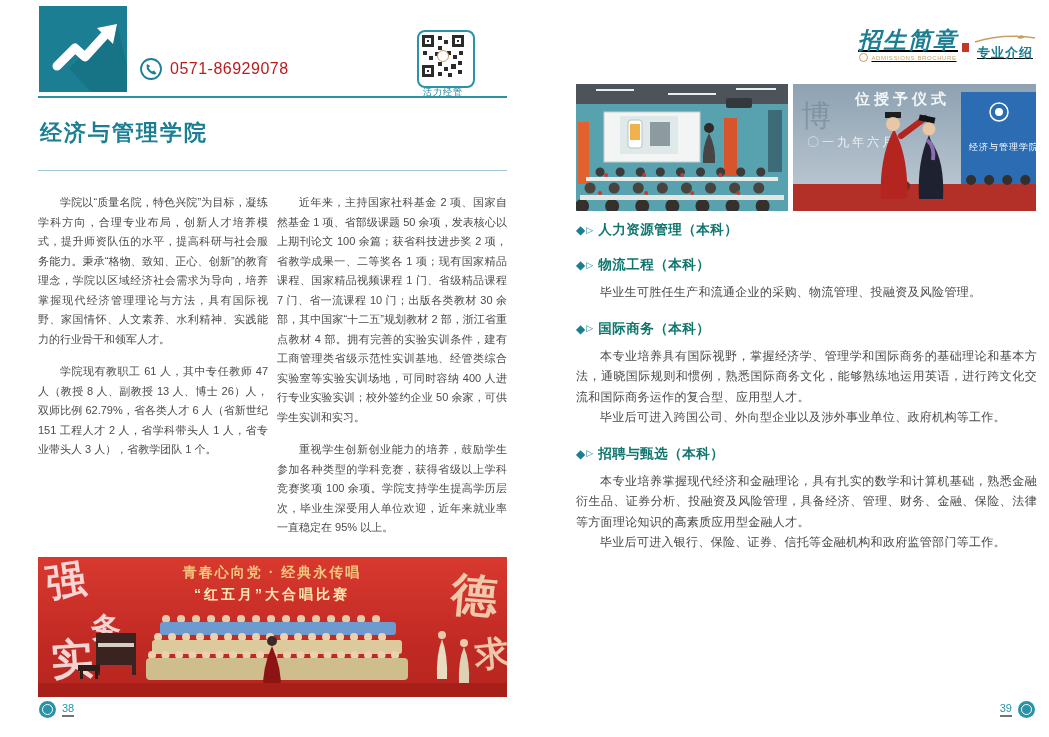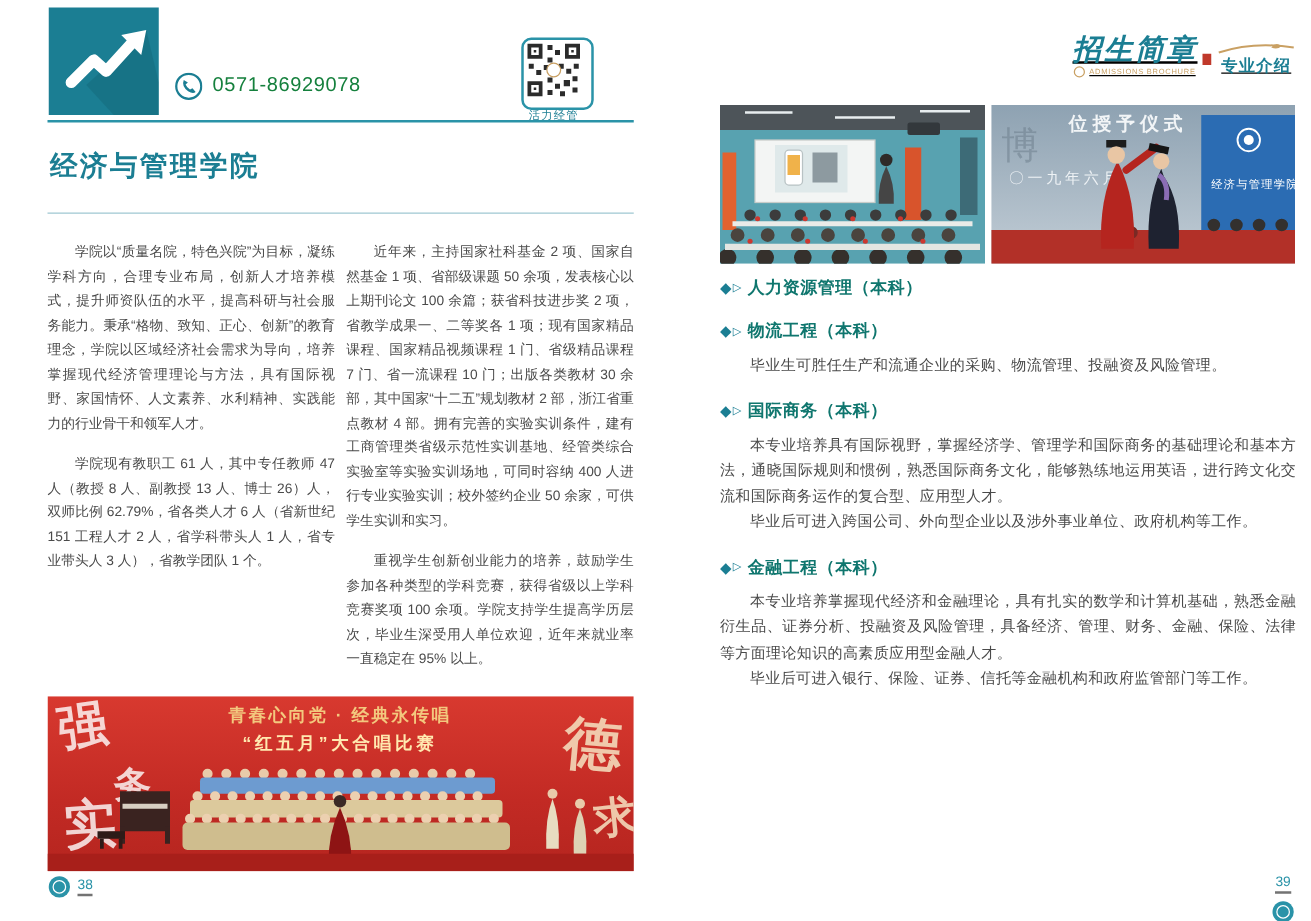--- a/index.html
+++ b/index.html
@@ -4,21 +4,21 @@
 <style>
   html,body{margin:0;padding:0;background:#e9e9e9;}
   #spread{
     position:relative;width:1049px;height:737px;background:#ffffff;
     font-family:"Liberation Sans","DejaVu Sans",sans-serif;
     overflow:hidden;margin:0 auto;
   }
   
   .logo-square{position:absolute;left:39px;top:6px;width:88px;height:86px;background:#1b7e93;}
   .phone-row{position:absolute;left:140px;top:58px;display:flex;align-items:center;gap:8px;}
-  .phone-num{font-size:16px;color:#15803d;letter-spacing:.5px;}
+  .phone-num{font-size:16px;color:#b91c1c;letter-spacing:.5px;}
   .qr-box{position:absolute;left:417px;top:30px;width:50px;height:50px;border:2px solid #2a93a8;border-radius:8px;padding:2px;background:#fff;}
   .qr-caption{position:absolute;left:412px;top:86px;width:62px;text-align:center;font-size:9px;color:#1b7e93;letter-spacing:1px;}
   .header-rule{position:absolute;left:38px;top:96px;width:469px;height:2px;background:#2a93a8;}
   
   .brochure-logo{position:absolute;left:858px;top:28px;width:180px;display:flex;align-items:flex-end;gap:4px;text-decoration:underline;}
   .bl-main{display:flex;flex-direction:column;align-items:center;}
   .bl-title{font-family:"DejaVu Serif","Liberation Serif",serif;font-style:italic;font-weight:bold;
             font-size:23px;color:#1b7e93;letter-spacing:2px;white-space:nowrap;line-height:1;}
   .bl-sub{display:flex;align-items:center;gap:3px;margin-top:2px;}
   .bl-sub-text{font-size:6px;color:#c9a063;letter-spacing:.6px;white-space:nowrap;}
@@ -42,21 +42,21 @@
   .sections{position:absolute;left:576px;top:221px;width:461px;}
   .section{margin-bottom:17px;}
   .sec-head{display:flex;align-items:center;gap:5px;margin-bottom:8px;}
   .sec-bullet{color:#1b7e93;font-size:12px;line-height:1;display:flex;align-items:center;}
   .sec-bullet .tri{font-size:9px;margin-left:1px;}
   .sec-title{font-size:13.5px;font-weight:bold;color:#0f766e;letter-spacing:.5px;}
   .sec-body p{margin:0;text-indent:2em;font-size:12px;line-height:20.5px;color:#4a4a4a;text-align:justify;letter-spacing:.3px;}
   
   .footer{position:absolute;display:flex;align-items:center;gap:6px;}
   .footer-left{left:39px;top:701px;}
-  .footer-right{right:14px;top:701px;flex-direction:column;}
+  .footer-right{right:14px;top:701px;}
   .page-num{font-size:11px;color:#2a93a8;border-bottom:2px solid #737373;padding-bottom:1px;line-height:1;}
   .mini-logo{width:17px;height:17px;border-radius:50%;background:#2a93a8;display:flex;align-items:center;justify-content:center;}
   .mini-logo-inner{width:11px;height:11px;border-radius:50%;border:1.5px solid #fff;box-sizing:border-box;}
 </style>
 </head>
 <body>
 
 <div id="spread">
 
   <div class="logo-square">
@@ -301,21 +301,21 @@
         <span class="sec-title">国际商务（本科）</span>
       </div>
       <div class="sec-body">
         <p>本专业培养具有国际视野，掌握经济学、管理学和国际商务的基础理论和基本方法，通晓国际规则和惯例，熟悉国际商务文化，能够熟练地运用英语，进行跨文化交流和国际商务运作的复合型、应用型人才。</p>
         <p>毕业后可进入跨国公司、外向型企业以及涉外事业单位、政府机构等工作。</p>
       </div>
     </div>
     <div class="section">
       <div class="sec-head">
         <span class="sec-bullet">◆<span class="tri">▷</span></span>
-        <span class="sec-title">金融工程（本科）</span>
+        <span class="sec-title">招聘与甄选（本科）</span>
       </div>
       <div class="sec-body">
         <p>本专业培养掌握现代经济和金融理论，具有扎实的数学和计算机基础，熟悉金融衍生品、证券分析、投融资及风险管理，具备经济、管理、财务、金融、保险、法律等方面理论知识的高素质应用型金融人才。</p>
         <p>毕业后可进入银行、保险、证券、信托等金融机构和政府监管部门等工作。</p>
       </div>
     </div>
   </div>
 
   <div class="footer footer-left">
     <span class="mini-logo">

